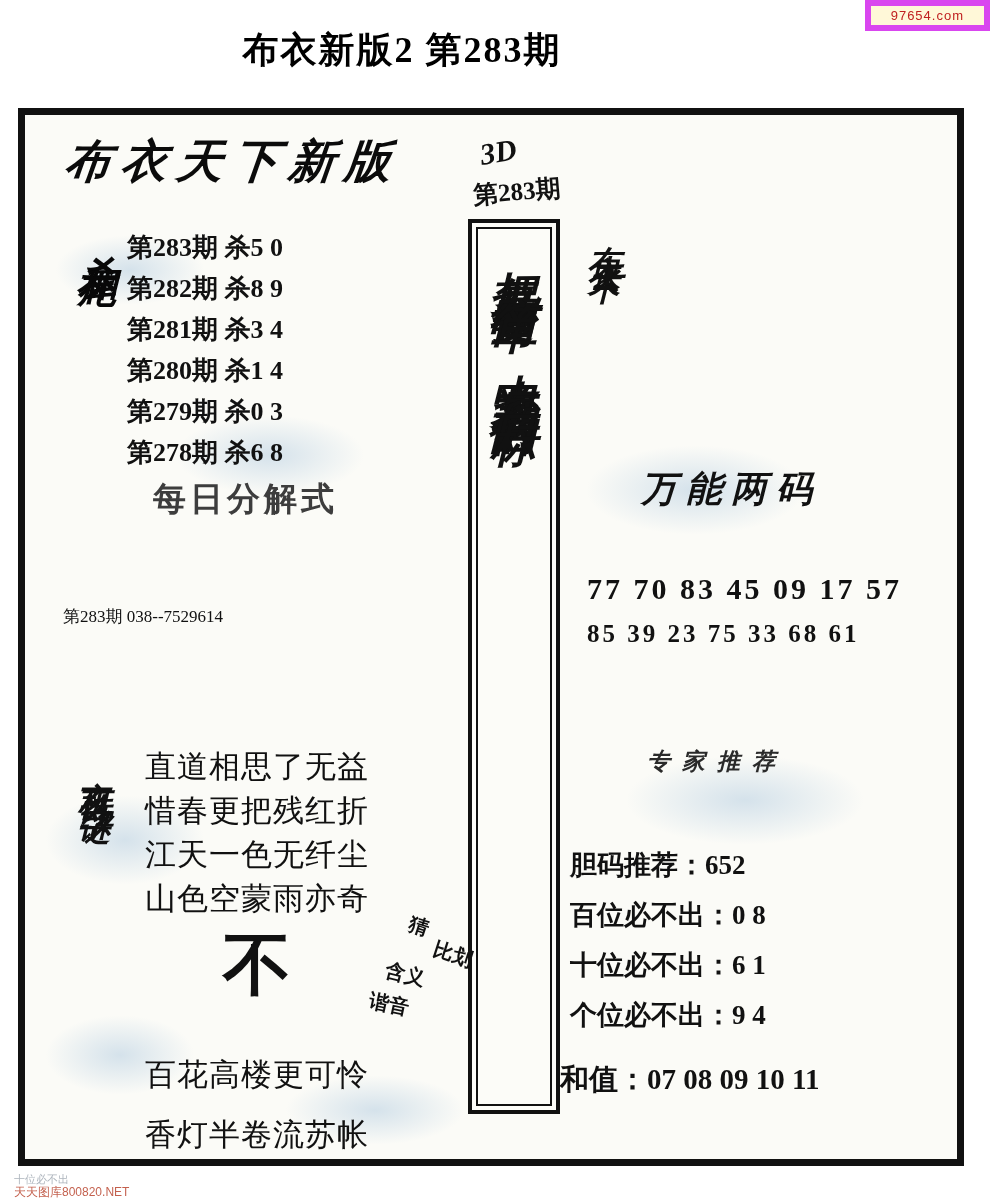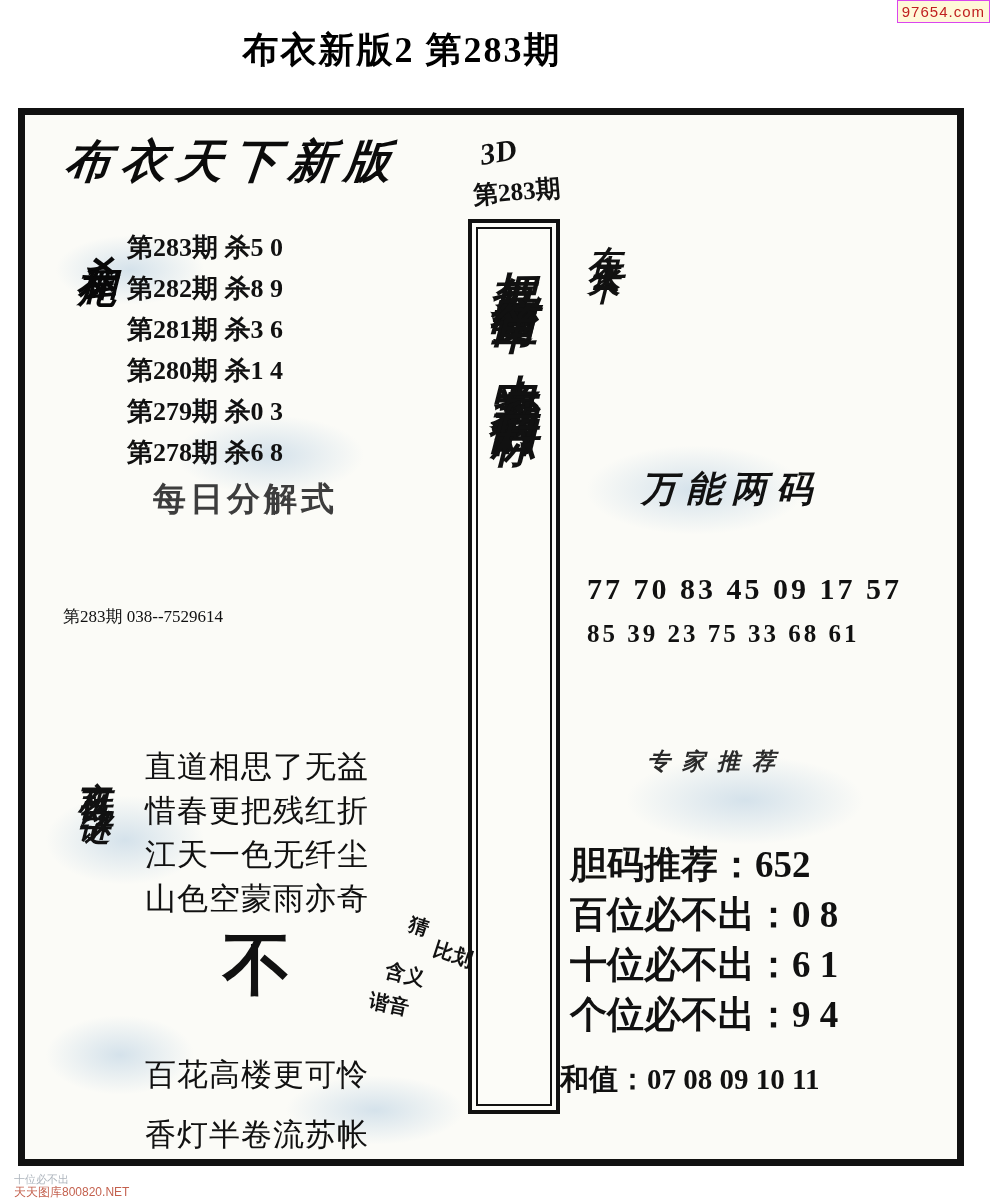--- a/index.html
+++ b/index.html
@@ -15,25 +15,25 @@
     color: #111;
     overflow: hidden;
   }
 
   
   .top-badge {
     position: absolute;
     top: 0;
     right: 10px;
     background: #fff8d8;
-    border: 1px solid #d946ef;
+    border: 6px solid #d946ef;
     color: #c02020;
-    font-size: 15px;
+    font-size: 13px;
     font-family: "Liberation Sans", sans-serif;
-    padding: 2px 4px;
+    padding: 2px 20px;
     letter-spacing: 1px;
   }
 
   
   .page-title {
     position: absolute;
     top: 26px;
     left: 0;
     width: 804px;
     text-align: center;
@@ -231,21 +231,21 @@
     font-weight: bold;
     letter-spacing: 12px;
     font-family: "DejaVu Serif", serif;
     font-style: italic;
     color: #2a2a2a;
   }
   .expert-lines {
     position: absolute;
     left: 545px;
     top: 725px;
-    font-size: 37px;
+    font-size: 27px;
     font-weight: bold;
     line-height: 50px;
   }
   .sum-line {
     position: absolute;
     left: 535px;
     top: 945px;
     font-size: 29px;
     font-weight: bold;
   }
@@ -345,21 +345,21 @@
 
     <div class="brush-head">布衣天下新版</div>
     <div class="head-3d">3D</div>
     <div class="head-issue">第283期</div>
 
     <div class="v-label kill-label">杀和尾</div>
 
     <div class="kill-list">
       <div class="row">第283期 杀5 0</div>
       <div class="row">第282期 杀8 9</div>
-      <div class="row">第281期 杀3 6</div>
+      <div class="row">第281期 杀3 4</div>
       <div class="row">第280期 杀1 4</div>
       <div class="row">第279期 杀0 3</div>
       <div class="row">第278期 杀6 8</div>
     </div>
 
     <div class="daily">每日分解式</div>
     <div class="decomp">第283期 038--7529614</div>
 
     <div class="slogan-box">
       <div class="slogan-text">把复杂的变简单 中大奖是我们的目标</div>

